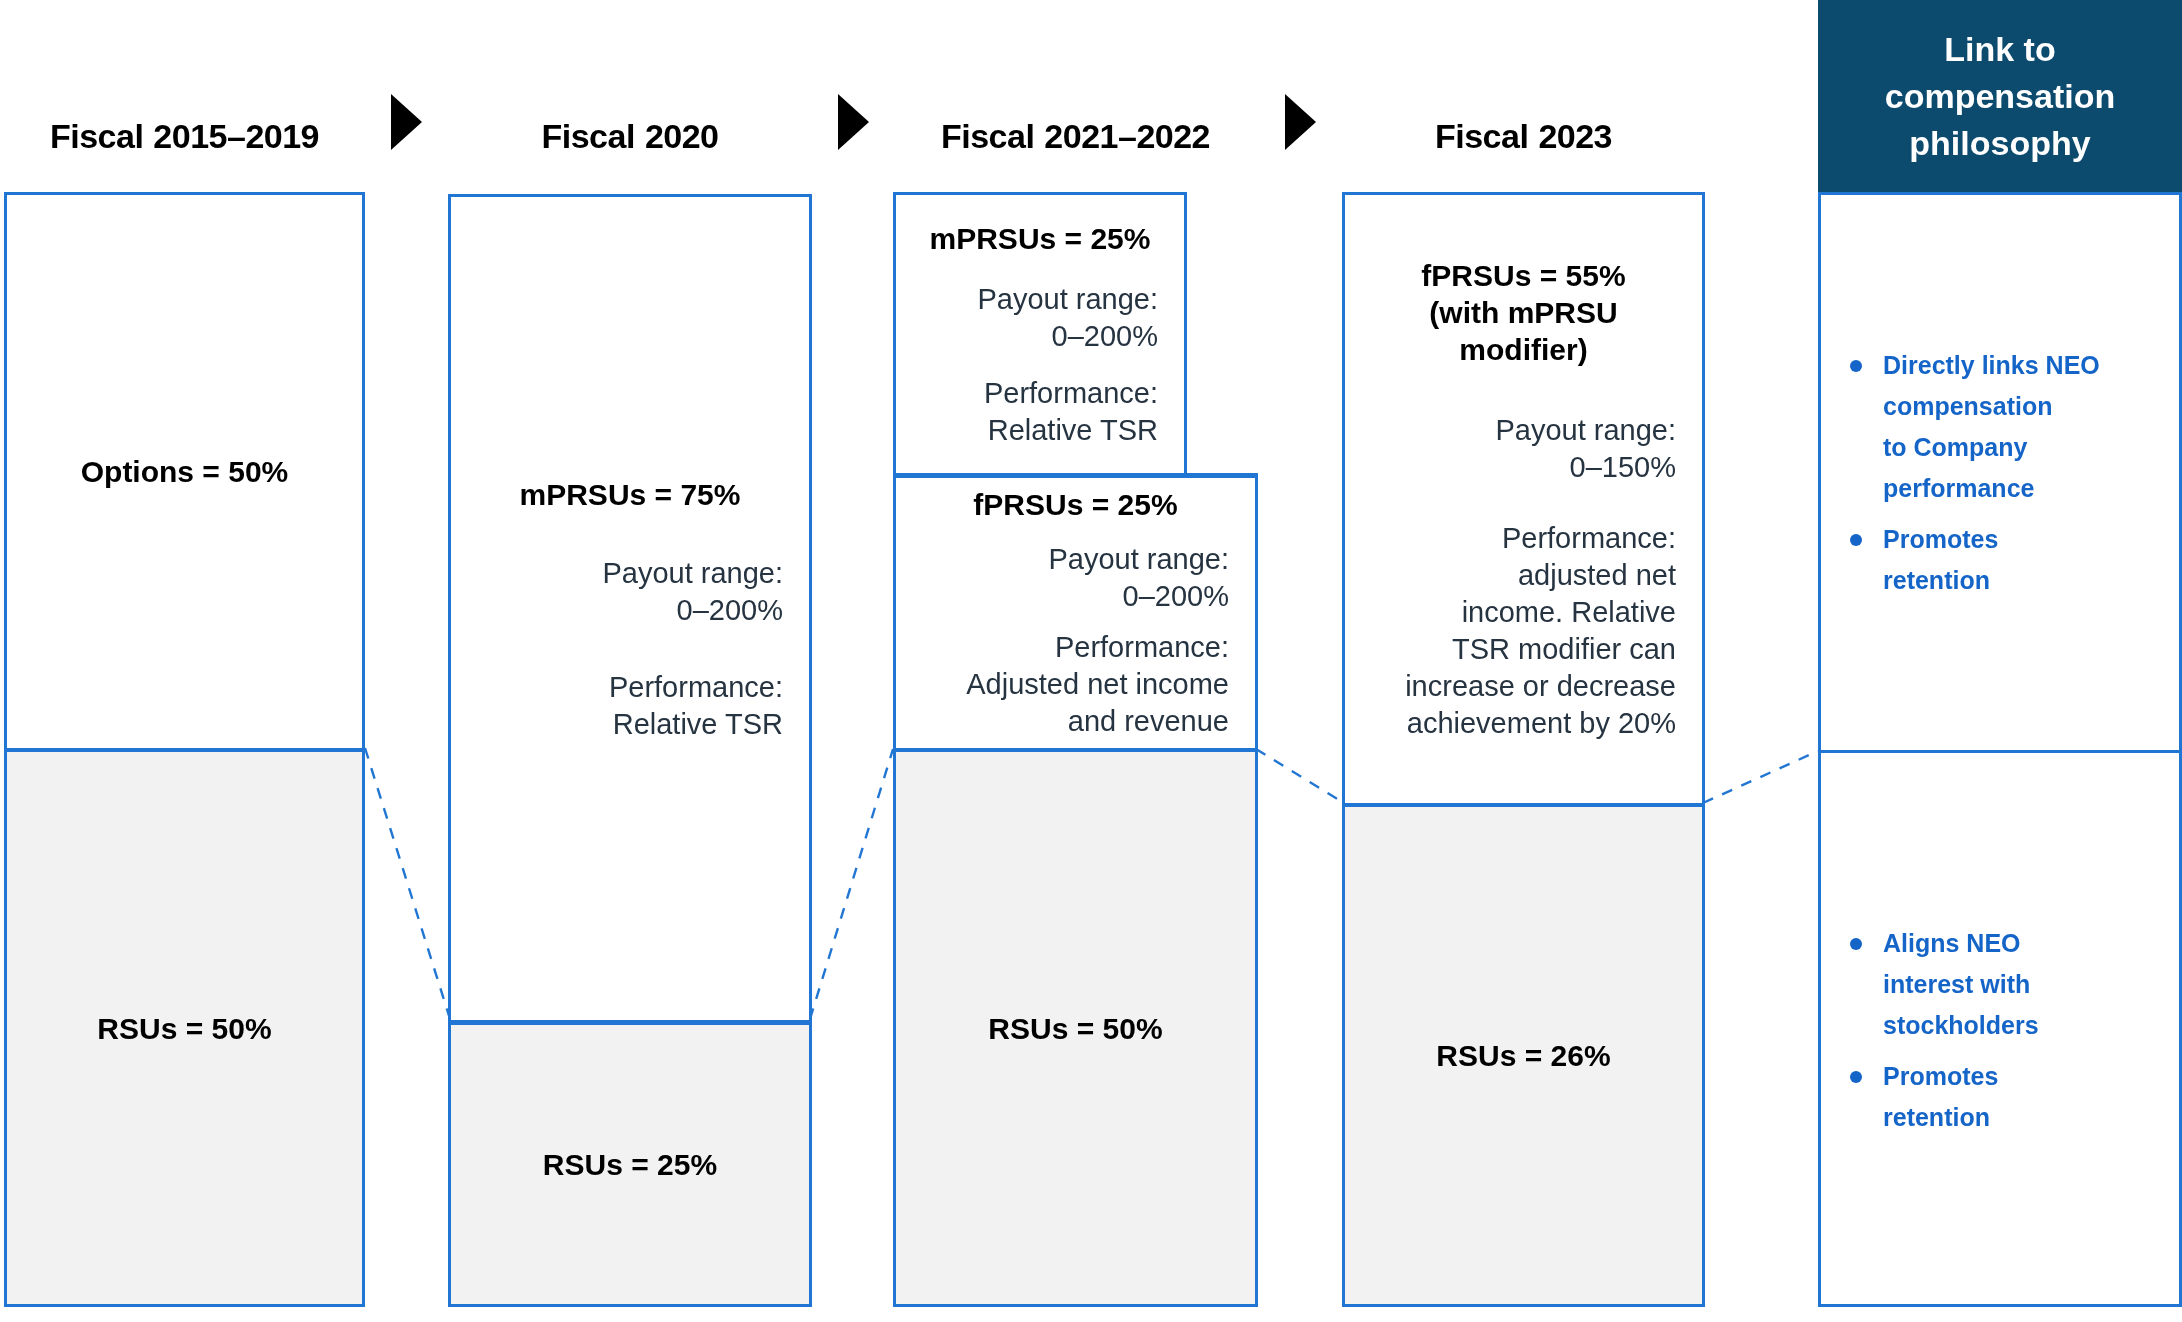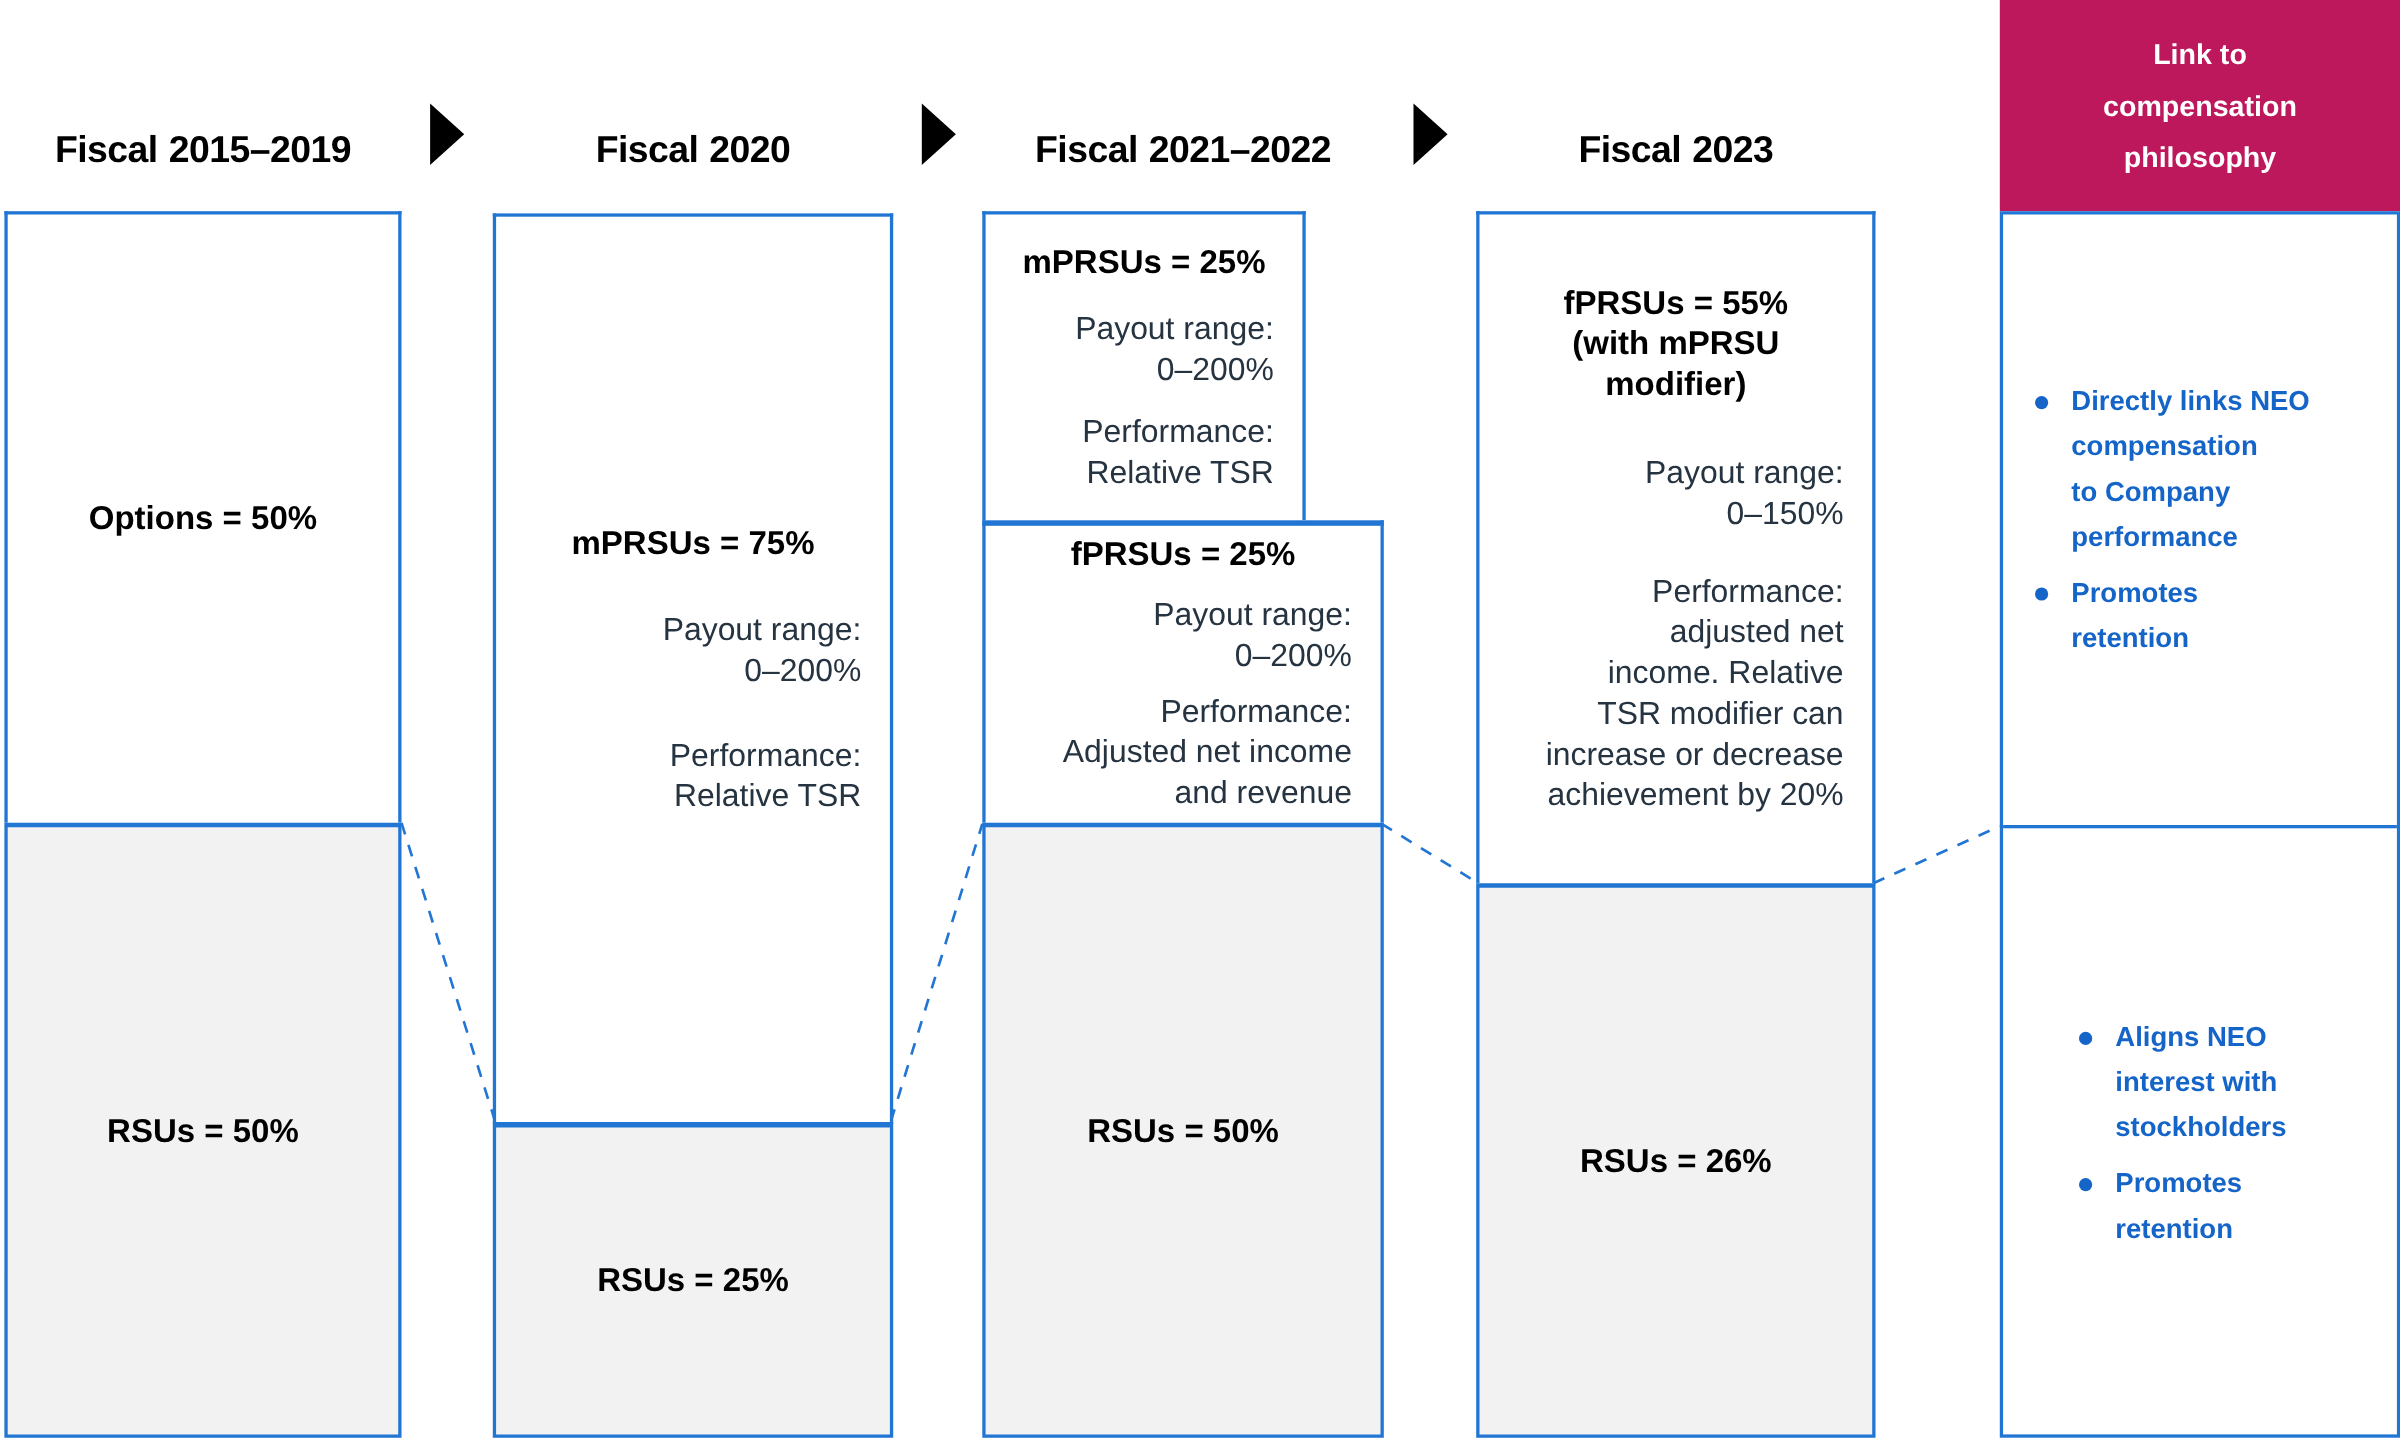--- a/index.html
+++ b/index.html
@@ -65,39 +65,39 @@
   #c3s1 .seg-title{margin-bottom:18px;}
   #c3s1 .seg-body + .seg-body{margin-top:14px;}
   
   #c4s0{left:1342px;width:363px;top:192px;height:611px;border-bottom:none;}
   #c4s1{left:1342px;width:363px;top:803px;height:504px;border-top-width:4px;}
   #c4s0 .seg-title{margin-bottom:44px;}
   #c4s0 .seg-body + .seg-body{margin-top:34px;}
   
   #panelHeader{
     position:absolute;left:1818px;top:0;width:364px;height:192px;
-    background:#be185d;color:#ffffff;
+    background:#0c4a6e;color:#ffffff;
     display:flex;align-items:center;justify-content:center;
-    text-align:center;font-weight:bold;font-size:26px;line-height:47px;
+    text-align:center;font-weight:bold;font-size:34px;line-height:47px;
     white-space:pre-line;box-sizing:border-box;
   }
   #panelBody{
     position:absolute;left:1818px;top:192px;width:364px;height:1115px;
     box-sizing:border-box;border:3px solid #2276d3;background:#fff;
   }
   .panel-divider{
     position:absolute;left:0;right:0;top:555px;height:3px;background:#2276d3;
   }
   .panel-sec{
     position:absolute;left:0;right:0;
     display:flex;flex-direction:column;justify-content:center;
     padding-left:26px;box-sizing:border-box;
   }
   #panelSec1{top:0;height:555px;}
-  #panelSec2{top:558px;height:554px;margin-left:40px;}
+  #panelSec2{top:558px;height:554px;}
   .bullet-list{list-style:none;margin:0;padding:0;}
   .bullet-list li{
     position:relative;padding-left:36px;margin:10px 0;
     color:#1565c8;font-weight:bold;font-size:25px;line-height:41px;
     white-space:pre-line;
   }
   .bullet-list li::before{
     content:"";position:absolute;left:3px;top:15px;
     width:12px;height:12px;border-radius:50%;background:#1565c8;
   }

